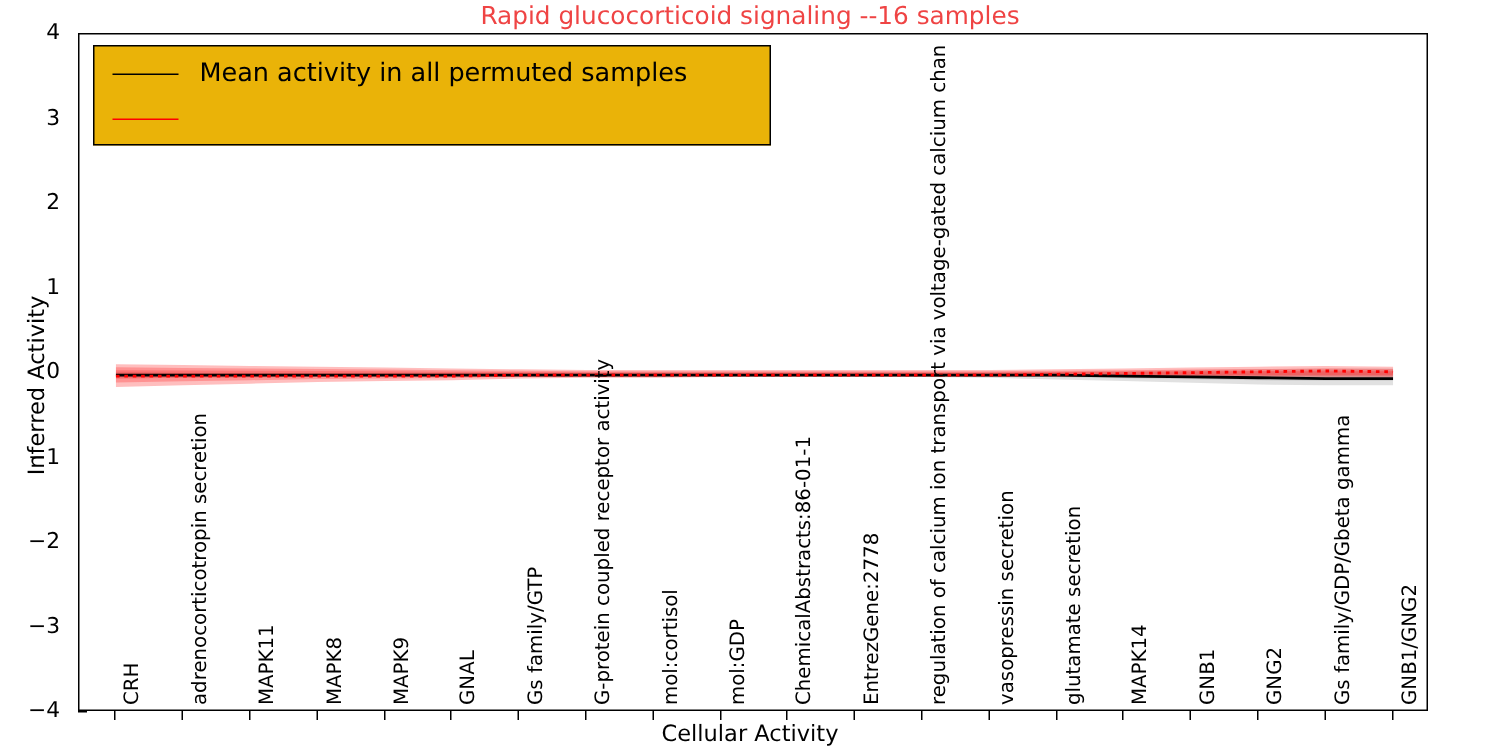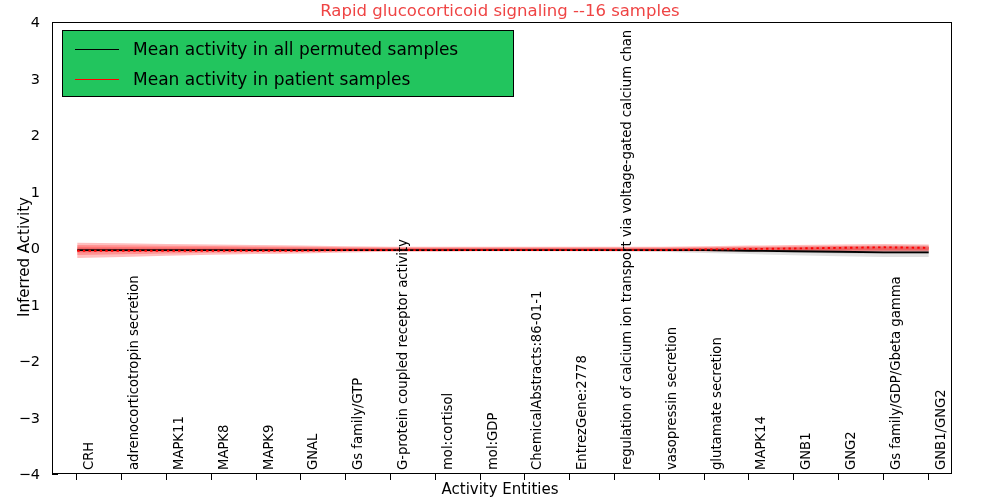--- a/index.html
+++ b/index.html
@@ -70,21 +70,21 @@
     position:absolute;left:0;top:480px;width:1000px;
     text-align:center;font-size:15px;color:#000;
   }
 
   
   .legend{
     position:absolute;
     left:62px;top:30px;
     width:452px;height:67px;
     border:1.3px solid #000;
-    background:#22c55e;
+    background:#eab308;
     box-sizing:border-box;
     z-index:30;
   }
   .legend-row{
     position:absolute;left:0;
     height:28px;width:100%;
     display:flex;align-items:center;
   }
   .legend-swatch{
     width:44px;height:0;margin-left:12px;margin-right:14px;
@@ -178,26 +178,25 @@
       <div class="xtickmark" style="left: 793.268px;"></div>
       <div class="xtl" style="left: 798.268px;">GNB1</div>
       <div class="xtickmark" style="left: 838.079px;"></div>
       <div class="xtl" style="left: 843.079px;">GNG2</div>
       <div class="xtickmark" style="left: 882.889px;"></div>
       <div class="xtl" style="left: 887.889px;">Gs family/GDP/Gbeta gamma</div>
       <div class="xtickmark" style="left: 927.7px;"></div>
       <div class="xtl" style="left: 932.7px;">GNB1/GNG2</div>
     </div>
 
-  <div class="xlabel">Activity Entities</div>
+  <div class="xlabel">Cellular Activity</div>
 
   <div class="legend">
     <div class="legend-row" id="legend-row-0" style="top:4px;">
       <span class="legend-swatch" id="legend-swatch-0" style="border-top-color: rgb(0, 0, 0);"></span>
       <span class="legend-text">Mean activity in all permuted samples</span>
     </div>
     <div class="legend-row" id="legend-row-1" style="top:34px;">
       <span class="legend-swatch" id="legend-swatch-1" style="border-top-color: rgb(255, 0, 0);"></span>
-      <span class="legend-text">Mean activity in patient samples</span>
     </div>
   </div>
 
 </div>
 
 </body></html>

